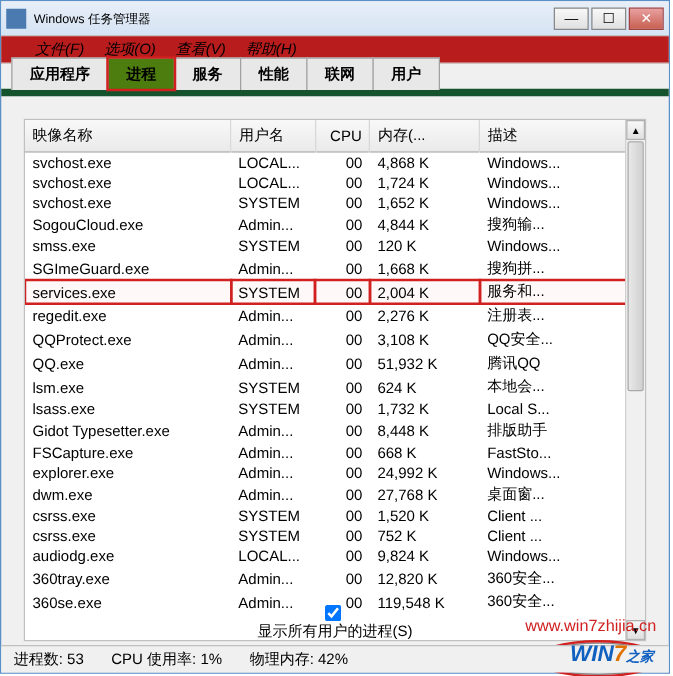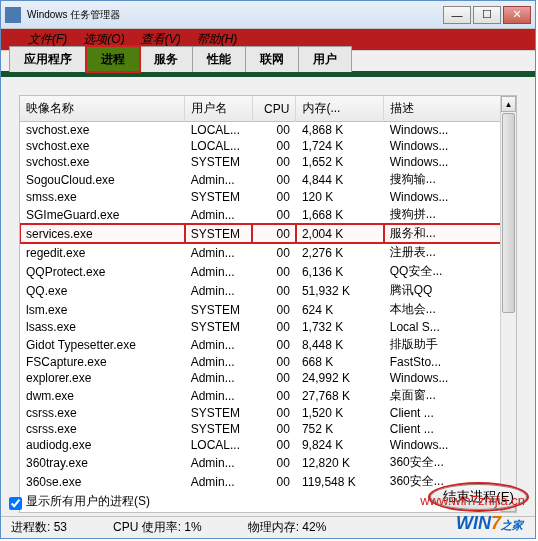--- a/index.html
+++ b/index.html
@@ -25,25 +25,25 @@
     .td { padding: 1px 6px; white-space: nowrap; overflow: hidden; text-overflow: clip; color: #000; }
     .col-name { width: 150px; }
     .col-user { width: 60px; }
     .col-cpu { width: 40px; text-align: right; }
     .col-mem { width: 80px; text-align: left; }
     .col-desc { width: 120px; }
     tr.row.highlighted td { outline: 2px solid #d02020; outline-offset: -1px; background: #fff8f8; }
     .scrollbar { position: absolute; right: 0; top: 0; bottom: 0; width: 16px; background: #f0f0f0; border-left: 1px solid #d0d0d0; }
     .scroll-btn { height: 16px; background: linear-gradient(#f8f8f8,#e0e0e0); border: 1px solid #b0b0b0; display: flex; align-items: center; justify-content: center; font-size: 8px; cursor: pointer; }
     .scroll-thumb { position: absolute; left: 1px; right: 1px; top: 17px; height: 200px; background: linear-gradient(90deg,#e8e8e8,#d0d0d0); border: 1px solid #a8a8a8; border-radius: 2px; cursor: pointer; }
-    .bottom-bar { position: absolute; bottom: 28px; left: 8px; right: 8px; display: flex; align-items: flex-end; height: 26px; }
+    .bottom-bar { position: absolute; bottom: 28px; left: 8px; right: 8px; display: flex; align-items: center; height: 26px; flex-direction: column; }
     .chk { margin-right: 4px; }
     .end-btn { margin-left: auto; padding: 3px 12px; border: 1px solid #888; background: linear-gradient(#f8f8f8,#e0e0e0); cursor: pointer; position: relative; }
     .end-btn.ellipse { outline: 2px solid #d02020; border-radius: 50%; }
-    .status { position: absolute; bottom: 0; left: 0; right: 0; height: 22px; background: #f0f0f0; border-top: 1px solid #c0c0c0; display: flex; align-items: center; padding: 0 10px; gap: 46px; }
+    .status { position: absolute; bottom: 0; left: 0; right: 0; height: 22px; background: #f0f0f0; border-top: 1px solid #c0c0c0; display: flex; align-items: center; padding: 0 10px; gap: 22px; }
     .watermark { position: absolute; right: 10px; bottom: 30px; font-size: 13px; color: #d02020; font-weight: normal; pointer-events: none; }
     .logo { position: absolute; right: 12px; bottom: 4px; font-size: 18px; font-weight: bold; font-style: italic; color: #1060c0; pointer-events: none; text-align: right; }
     .logo .seven { color: #e07000; }
   </style>
 </head>
 <body>
 
 <div class="window">
   <div class="titlebar">
     <div class="title-icon"></div>
@@ -136,21 +136,21 @@
             <td class="td col-name">regedit.exe</td>
             <td class="td col-user">Admin...</td>
             <td class="td col-cpu">00</td>
             <td class="td col-mem">2,276 K</td>
             <td class="td col-desc">注册表...</td>
           </tr>
           <tr class="row">
             <td class="td col-name">QQProtect.exe</td>
             <td class="td col-user">Admin...</td>
             <td class="td col-cpu">00</td>
-            <td class="td col-mem">6,136 K</td>
+            <td class="td col-mem">3,108 K</td>
             <td class="td col-desc">QQ安全...</td>
           </tr>
           <tr class="row">
             <td class="td col-name">QQ.exe</td>
             <td class="td col-user">Admin...</td>
             <td class="td col-cpu">00</td>
             <td class="td col-mem">51,932 K</td>
             <td class="td col-desc">腾讯QQ</td>
           </tr>
           <tr class="row">

